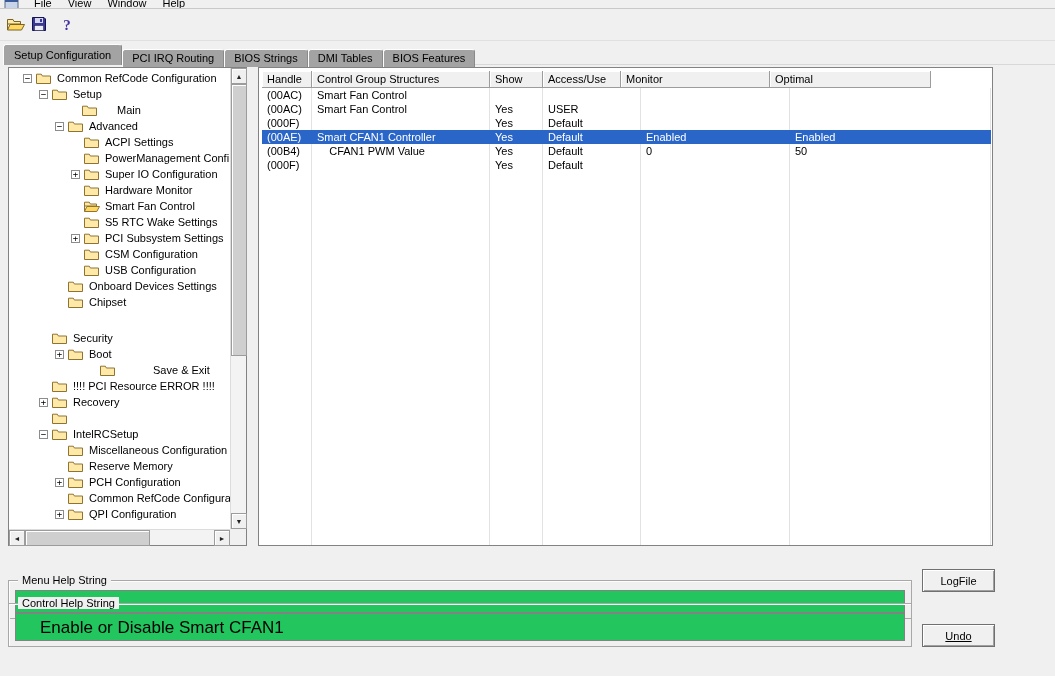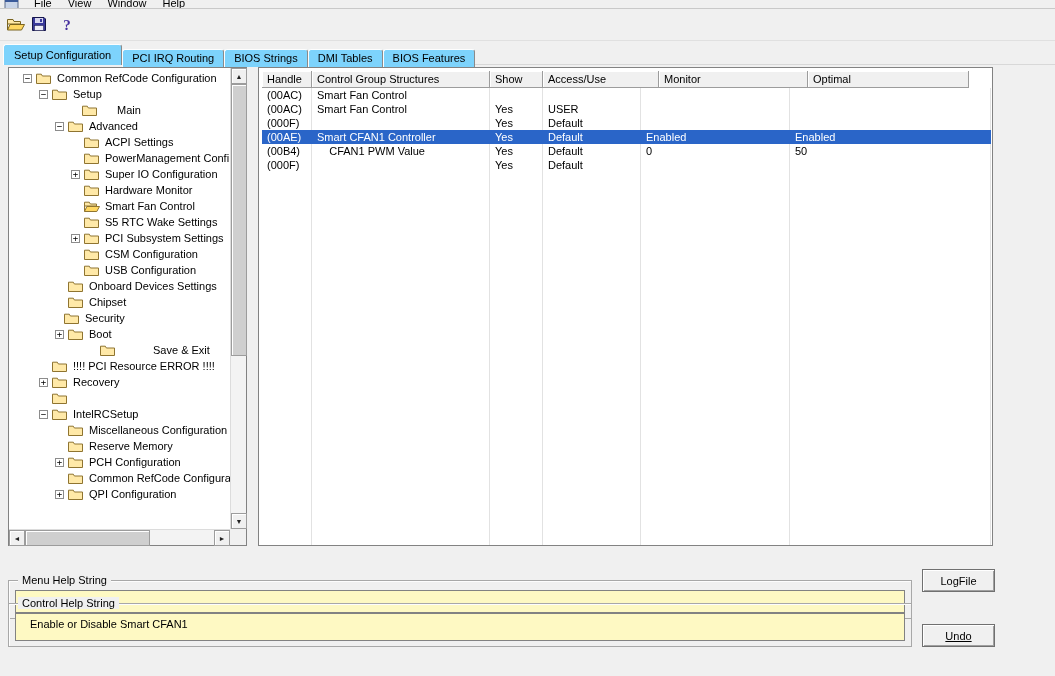--- a/index.html
+++ b/index.html
@@ -19,21 +19,21 @@
   
   .toolbar { position:absolute; top:10px; left:0; right:0; height:31px; border-bottom:1px solid #e0e0e0; }
   .tbtn { position:absolute; top:4px; width:22px; height:22px; display:flex; align-items:center; justify-content:center; }
   #tb-open { left:5px; } #tb-save { left:28px; } #tb-help { left:56px; }
   .help-q { font-size:15px; font-weight:bold; color:#46309e; font-family:"Liberation Serif","DejaVu Serif",serif; }
 
   
   .tabstrip { position:absolute; left:3px; top:44px; right:0; height:21px; border-bottom:1px solid #d8d8d8; white-space:nowrap; }
   .tab {
     position:relative; display:inline-block; vertical-align:bottom; top:2px;
-    padding:2px 9px 3px; background:#7dd3fc; font-size:11px;
+    padding:2px 9px 3px; background:#a3a3a3; font-size:11px;
     border:1px solid #8a8a8a; border-bottom:none;
     border-top-color:#fdfdfd; border-left-color:#fdfdfd;
     border-top-left-radius:3px; border-top-right-radius:3px;
   }
   .tab.active { top:0; padding:4px 10px 4px; z-index:2; box-shadow:0 2px 0 #f0f0f0; }
 
   
   .panel { position:absolute; background:#fff; border:1px solid #828282; }
   .tree-panel  { left:8px;   top:67px; width:239px; height:479px; }
   .table-panel { left:258px; top:67px; width:735px; height:479px; }
@@ -75,21 +75,21 @@
   .gridline { position:absolute; top:0; bottom:0; width:0; border-left:1px solid #e2e2e2; z-index:0; }
   .lrow { display:flex; height:14px; position:relative; z-index:1; }
   .lrow.sel { background:#2a65c8; color:#fff; }
   .lcell { flex:none; font-size:11px; padding:1px 0 0 5px; white-space:pre; overflow:hidden; }
 
   
   .groupbox { position:absolute; border:1px solid #a8a8a8; box-shadow:inset 1px 1px 0 #fdfdfd; }
   .gb-menu { left:8px; top:580px; width:904px; height:39px; }
   .gb-ctrl { left:8px; top:603px; width:904px; height:44px; }
   .gb-legend { position:absolute; top:-7px; left:9px; background:#f0f0f0; padding:0 4px; font-size:11px; }
-  .gb-inner { position:absolute; left:6px; right:6px; top:9px; bottom:5px; background:#fef9c3; border:1px solid #828282; padding:4px 14px; font-size:11px; overflow:hidden; }
+  .gb-inner { position:absolute; left:6px; right:6px; top:9px; bottom:5px; background:#22c55e; border:1px solid #828282; padding:4px 24px; font-size:17px; overflow:hidden; }
 
   
   .btn {
     position:absolute; width:73px; height:23px; background:#f0f0f0;
     border:1px solid #707070; box-shadow:inset 1px 1px 0 #fff, inset -1px -1px 0 #a0a0a0;
     font-family:"Liberation Sans","DejaVu Sans",sans-serif; font-size:11px;
     display:flex; align-items:center; justify-content:center; cursor:default; color:#000; padding:0;
   }
   .btn-logfile { left:922px; top:569px; }
   .btn-undo    { left:922px; top:624px; text-decoration:underline; }
@@ -271,21 +271,21 @@
         </div>
         <div class="trow" style="padding-left: 46px;">
           <span class="exp-spacer"></span>
           <span class="ficon">
             <svg width="15" height="12" viewBox="0 0 15 12">
               <path d="M0.5 11.5 V2.2 H5.3 L6.4 4 H14.5 V11.5 Z" fill="#ffe9a8" stroke="#8f7430"></path>
             </svg>
           </span>
           <span class="tlabel">Chipset</span>
         </div>
-        <div class="trow" style="padding-left: 42px;">
+        <div class="trow" style="padding-left: 30px; margin-top: 20px;">
           <span class="exp-spacer"></span>
           <span class="ficon">
             <svg width="15" height="12" viewBox="0 0 15 12">
               <path d="M0.5 11.5 V2.2 H5.3 L6.4 4 H14.5 V11.5 Z" fill="#ffe9a8" stroke="#8f7430"></path>
             </svg>
           </span>
           <span class="tlabel">Security</span>
         </div>
         <div class="trow" style="padding-left: 46px;">
           <span class="expander">+</span>
@@ -409,21 +409,21 @@
     </div>
     <div class="scorner"></div>
   </div>
 
   <div class="panel table-panel">
     <div class="lv">
       <div class="lv-header" id="lv-header">
           <div class="hcell" style="width: 50px;">Handle</div>
           <div class="hcell" style="width: 178px;">Control Group Structures</div>
           <div class="hcell" style="width: 53px;">Show</div>
-          <div class="hcell" style="width: 116px;">Access/Use</div>
+          <div class="hcell" style="width: 78px;">Access/Use</div>
           <div class="hcell" style="width: 149px;">Monitor</div>
           <div class="hcell" style="width: 161px;">Optimal</div>
         </div>
       <div class="lv-body" id="lv-body">
           <div class="gridline" style="left: 49px;"></div>
           <div class="gridline" style="left: 227px;"></div>
           <div class="gridline" style="left: 280px;"></div>
           <div class="gridline" style="left: 378px;"></div>
           <div class="gridline" style="left: 527px;"></div>
           <div class="gridline" style="left: 728px;"></div>

